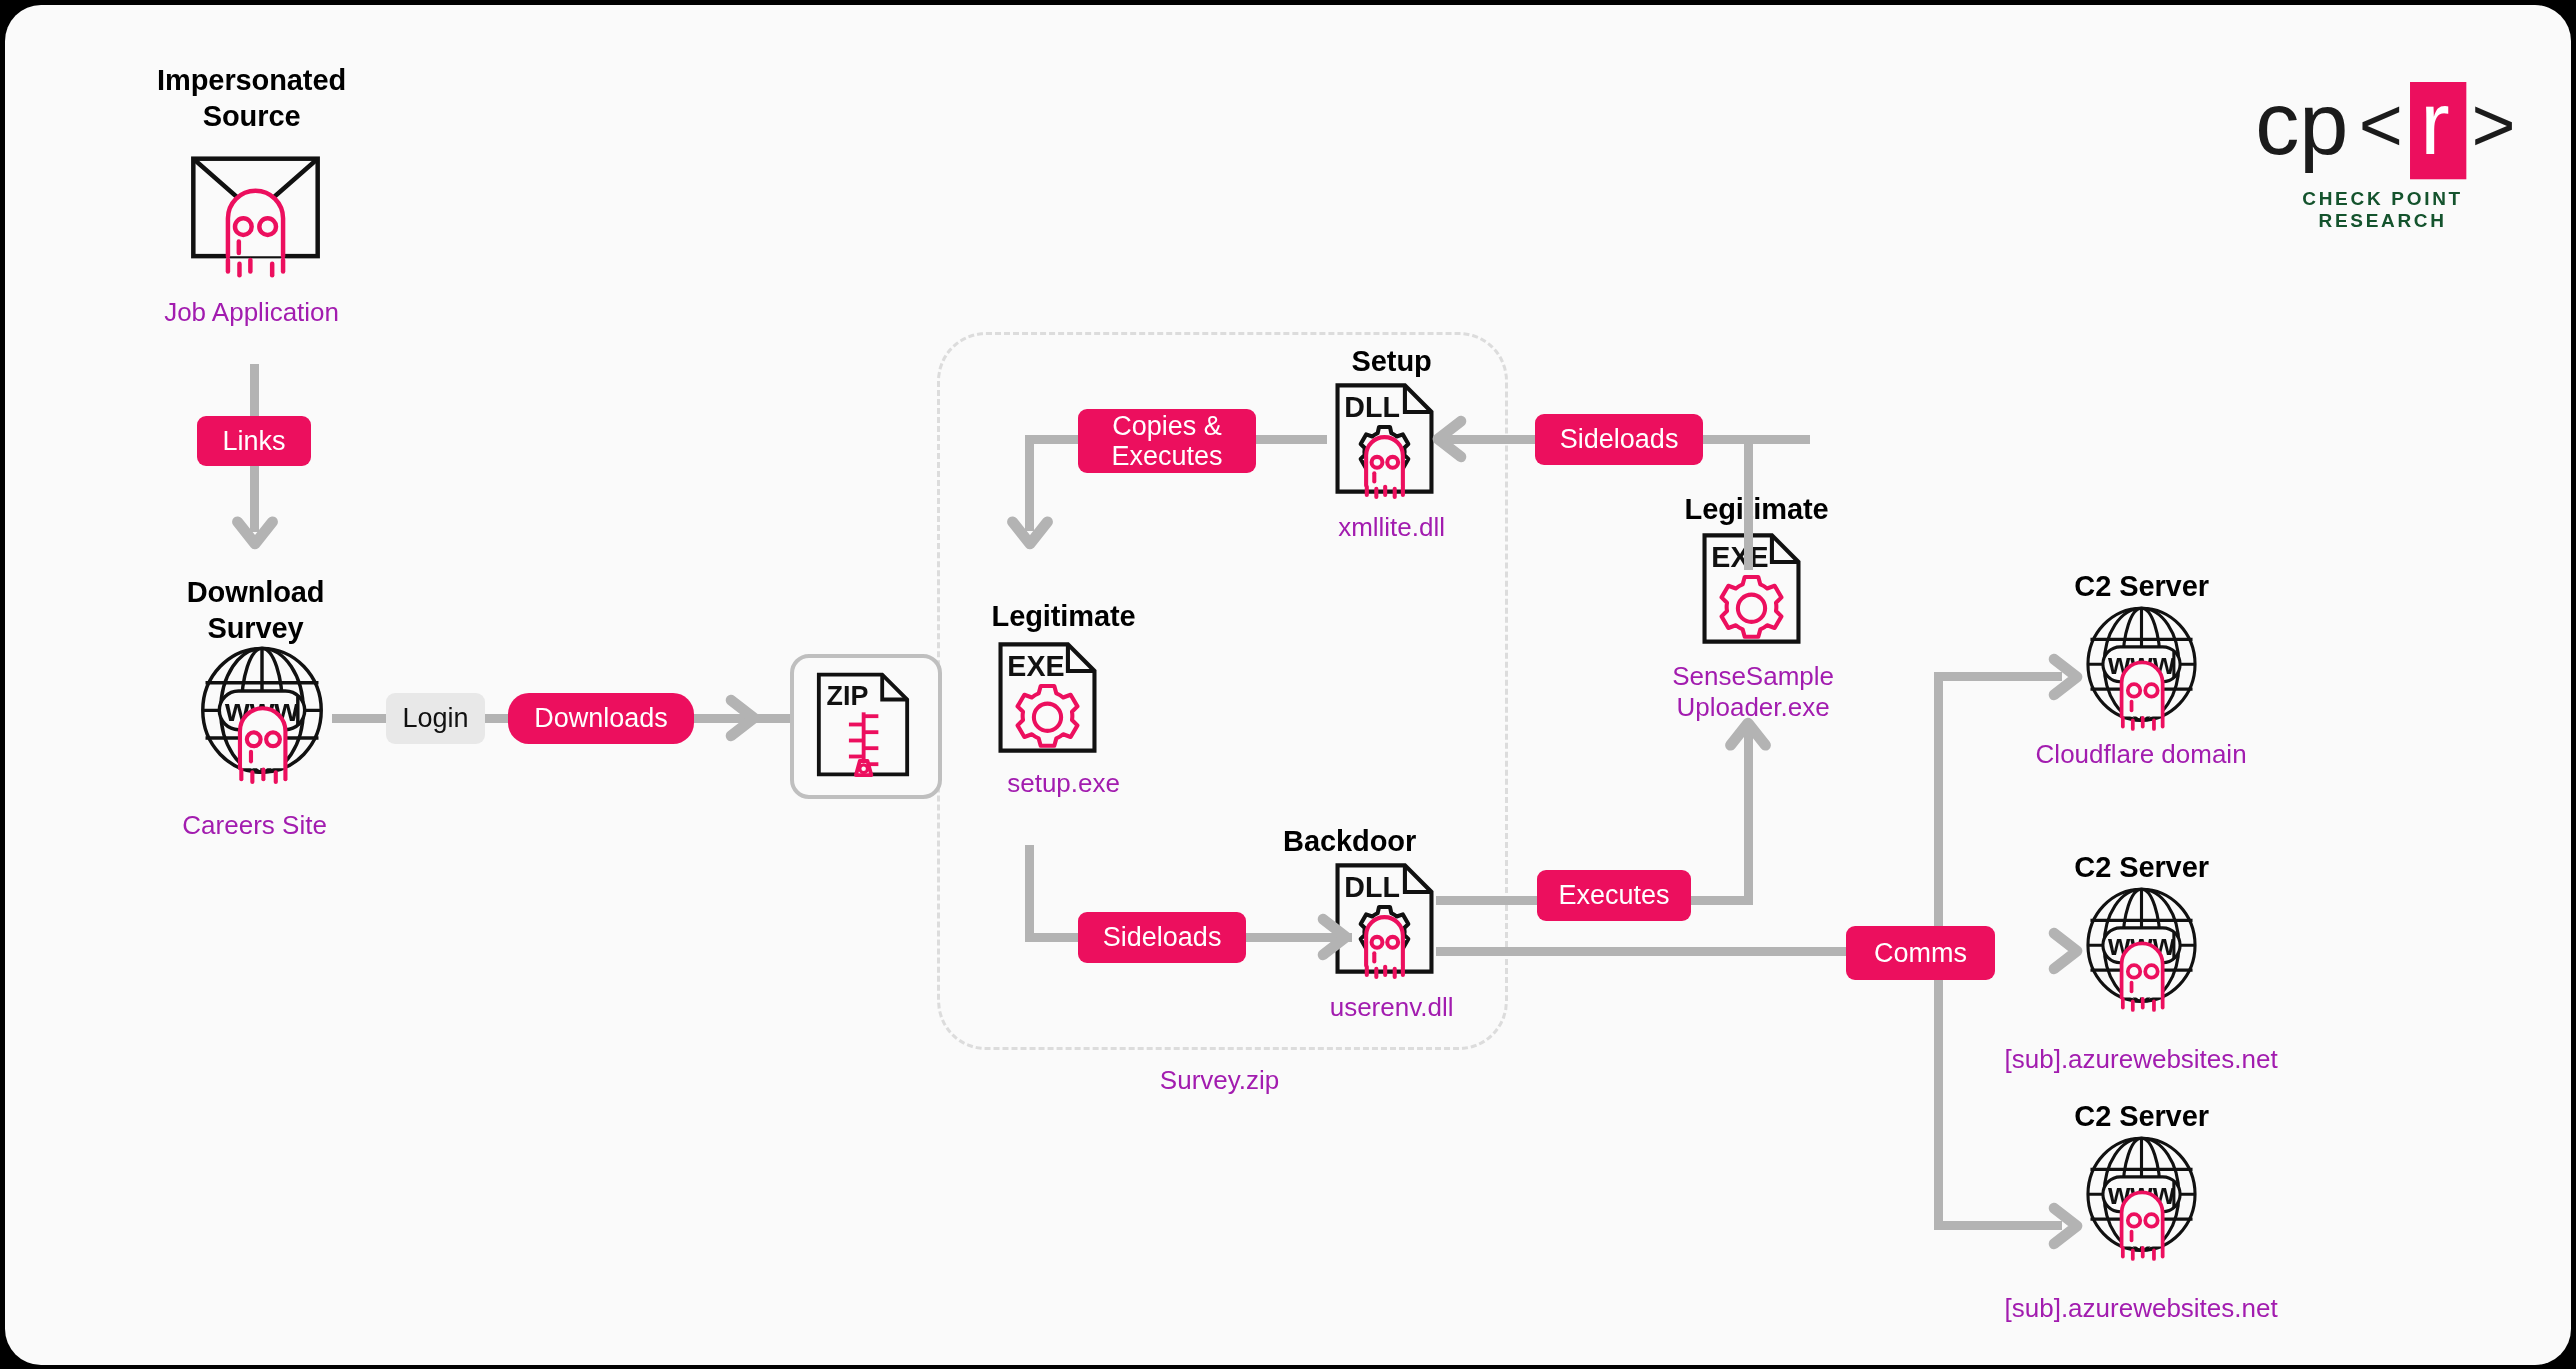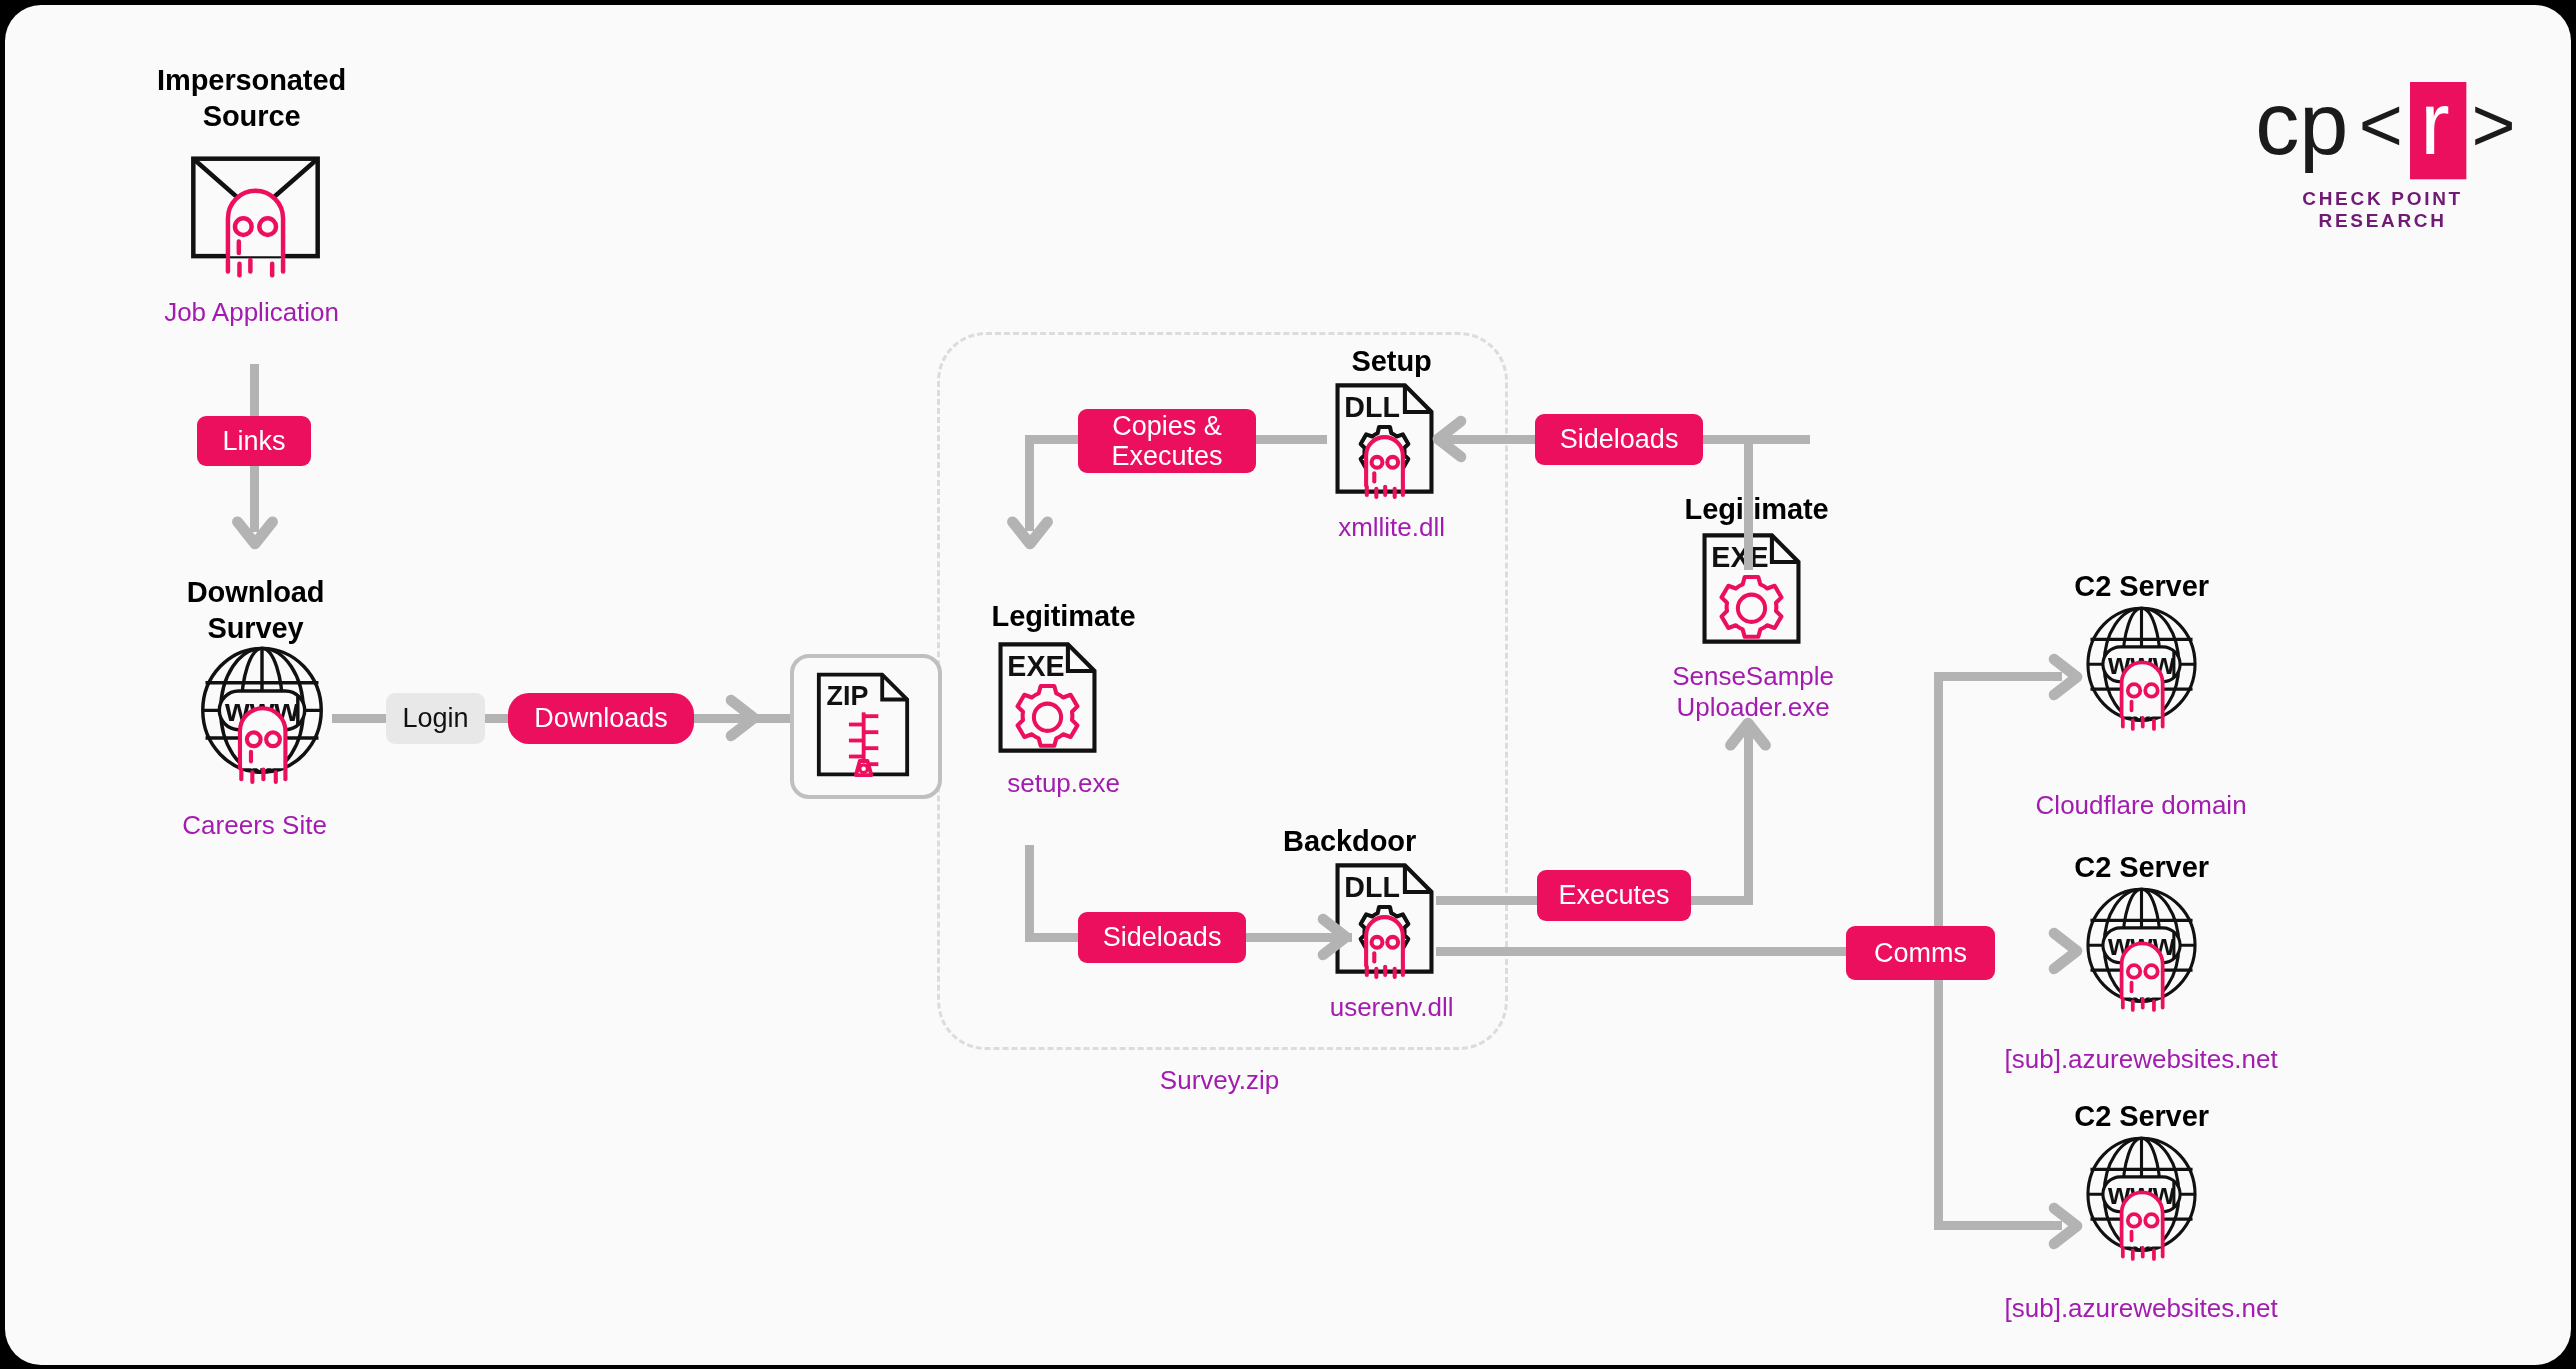--- a/index.html
+++ b/index.html
@@ -15,21 +15,21 @@
   .pill{position:absolute;display:flex;align-items:center;justify-content:center;
         border-radius:9px;color:#fff;background:#EC0F5E;font-size:27px;
         line-height:1.12;text-align:center;box-sizing:border-box;z-index:6;}
   .pill.gray{background:#E8E8E8;color:#111;}
   
   .ln{position:absolute;background:#B3B3B3;z-index:2;}
   
   .zipbox{position:absolute;border:4.5px solid #BFBFBF;border-radius:19px;background:#FAFAFA;z-index:4;}
   .dashbox{position:absolute;border:3.2px dashed #DCDCDC;border-radius:49px;z-index:1;}
   svg{display:block;overflow:visible;}
-  .cpr-sub{font-size:19px;font-weight:bold;letter-spacing:2.7px;color:#701a75;text-align:center;}
+  .cpr-sub{font-size:19px;font-weight:bold;letter-spacing:2.7px;color:#14532d;text-align:center;}
 </style>
 </head>
 <body>
 
 <div id="card">
 
   <div class="abs" style="left:2246px;top:77px;width:263px;height:135px;">
     <svg width="263" height="96" viewBox="0 0 410 150">
       <text x="6" y="112" font-family="Liberation Sans, sans-serif" font-size="138" fill="#1B1B1B">cp</text>
       <text x="168" y="108" font-family="Liberation Sans, sans-serif" font-size="118" fill="#1B1B1B">&lt;</text>
@@ -297,21 +297,21 @@
       <g stroke="#EC0F5E" stroke-width="6" stroke-linecap="round">
         <line x1="84" y1="152" x2="84" y2="166"></line>
         <line x1="70" y1="178" x2="70" y2="192"></line>
         <line x1="86" y1="182" x2="86" y2="196"></line>
         <line x1="102" y1="178" x2="102" y2="192"></line>
         <line x1="120" y1="182" x2="120" y2="196"></line>
         <line x1="134" y1="178" x2="134" y2="192"></line>
       </g>
     </svg>
   </div>
-  <div class="abs caption" style="left:1979px;top:785px;width:314px;">Cloudflare domain</div>
+  <div class="abs caption" style="left:1979px;top:734px;width:314px;">Cloudflare domain</div>
 
   <div class="abs title t46" style="left:2008px;top:846px;width:257px;">C2 Server</div>
   <div class="abs" style="left:2074px;top:883px;width:125px;height:122px;">
     <svg width="125" height="122" viewBox="0 0 200 196">
       <ellipse cx="100" cy="92" rx="86" ry="90" fill="#FAFAFA" stroke="#111" stroke-width="5"></ellipse>
       <ellipse cx="100" cy="92" rx="30" ry="90" fill="none" stroke="#111" stroke-width="5"></ellipse>
       <ellipse cx="100" cy="92" rx="60" ry="90" fill="none" stroke="#111" stroke-width="5"></ellipse>
       <line x1="100" y1="2" x2="100" y2="182" stroke="#111" stroke-width="5"></line>
       <line x1="18" y1="52" x2="182" y2="52" stroke="#111" stroke-width="5"></line>
       <line x1="14" y1="92" x2="186" y2="92" stroke="#111" stroke-width="5"></line>

